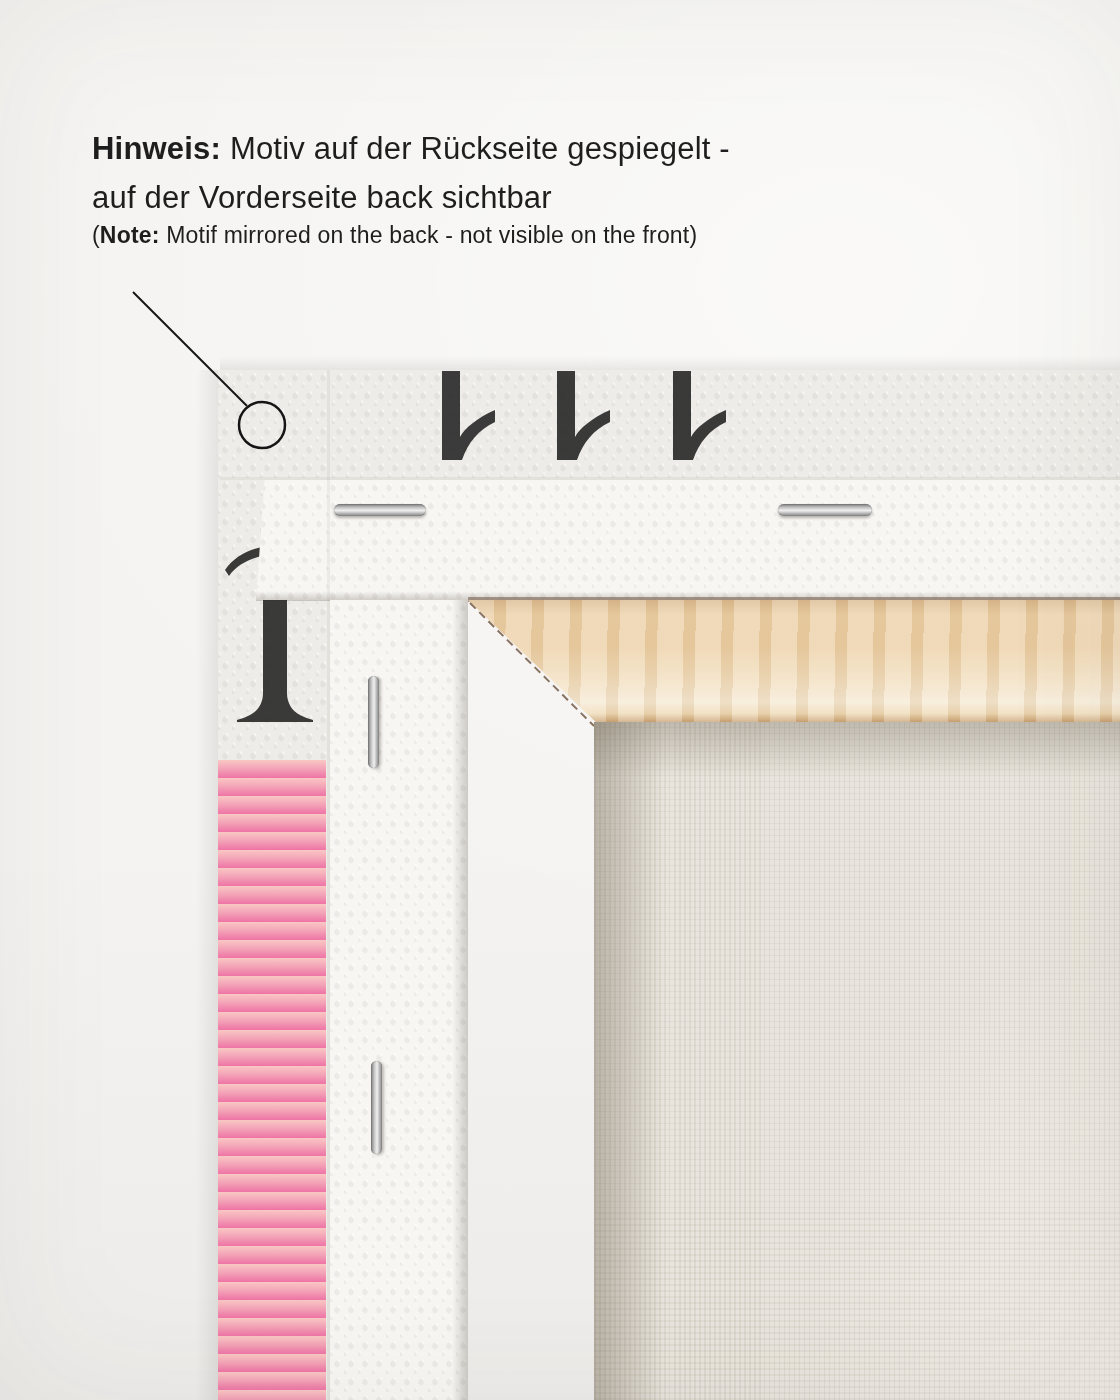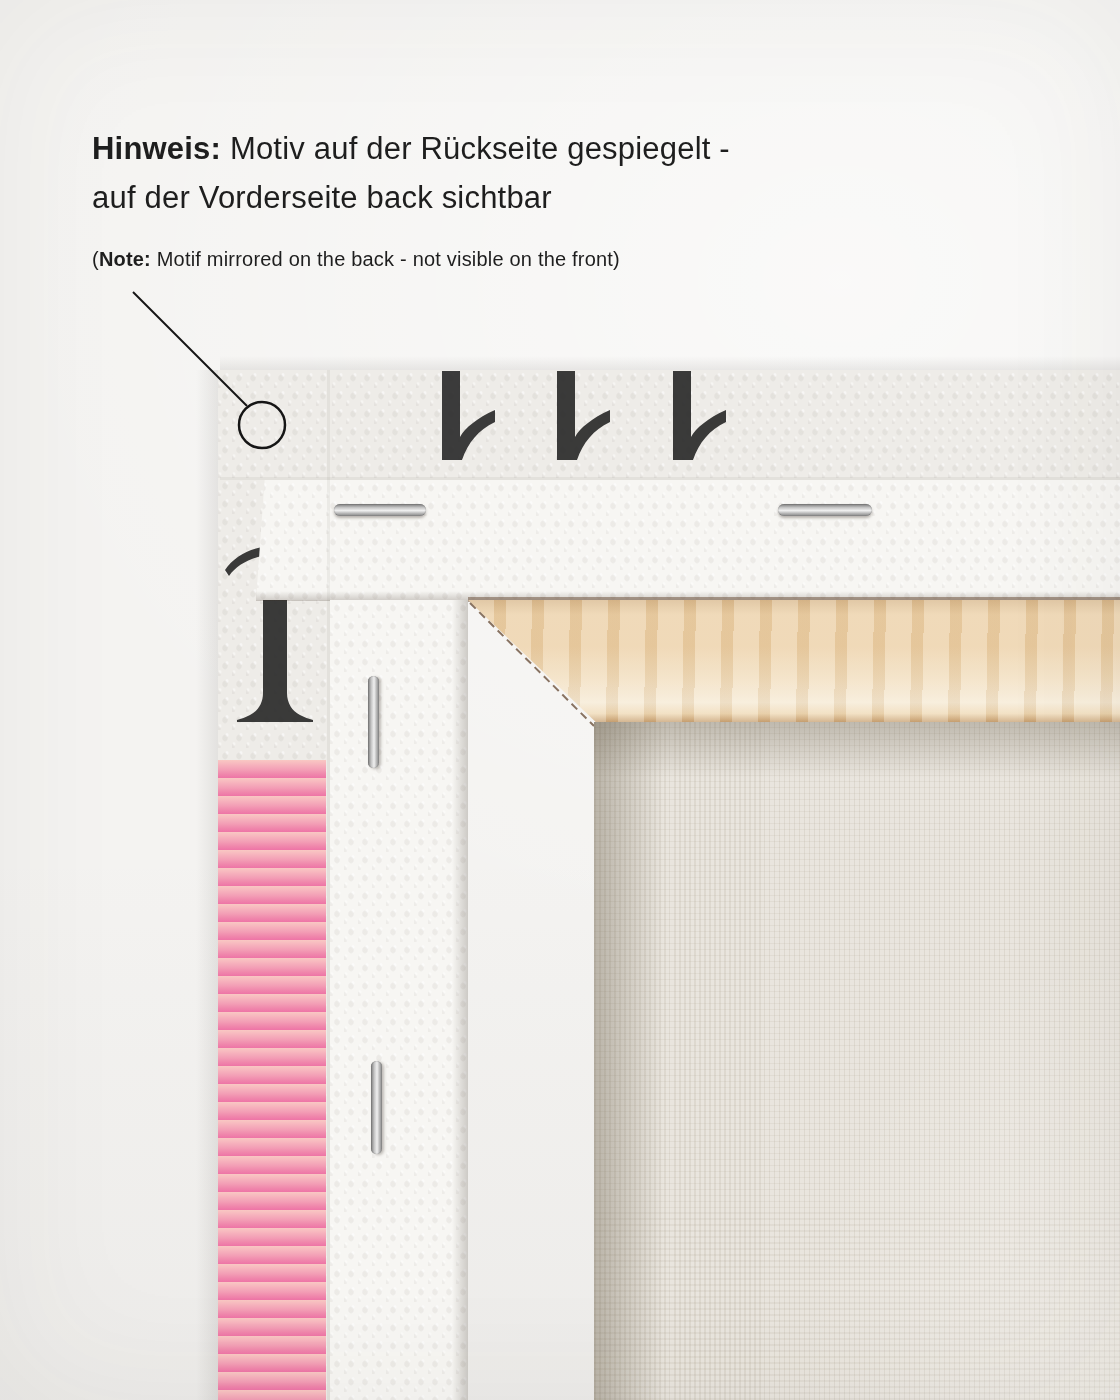--- a/index.html
+++ b/index.html
@@ -89,21 +89,21 @@
     background:linear-gradient(180deg,#787878,#c6c6c6 30%,#f0f0f0 55%,#b2b2b2 80%,#868686);
     box-shadow:0 2px 3px rgba(60,50,40,.35), inset 0 0 1px rgba(0,0,0,.55); }
   .staple-v{ width:11px; border-radius:6px;
     background:linear-gradient(90deg,#787878,#c6c6c6 30%,#f0f0f0 55%,#b2b2b2 80%,#868686);
     box-shadow:2px 1px 3px rgba(60,50,40,.30), inset 0 0 1px rgba(0,0,0,.55); }
 
   
   .note-block{ left:92px; top:124px; color:var(--text); }
   .heading{ font-size:31px; line-height:49px; letter-spacing:.2px; font-weight:400; }
   .heading b{ font-weight:700; }
-  .subnote{ margin-top:26px; font-size:20px; letter-spacing:.2px; font-weight:400; }
+  .subnote{ font-size:23px; letter-spacing:.2px; font-weight:400; }
   .subnote b{ font-weight:700; }
 
   svg.layer{ position:absolute; left:0; top:0; pointer-events:none; }
 </style>
 </head>
 <body>
 
 <div id="stage">
 
   <div class="abs wall-grad"></div>

